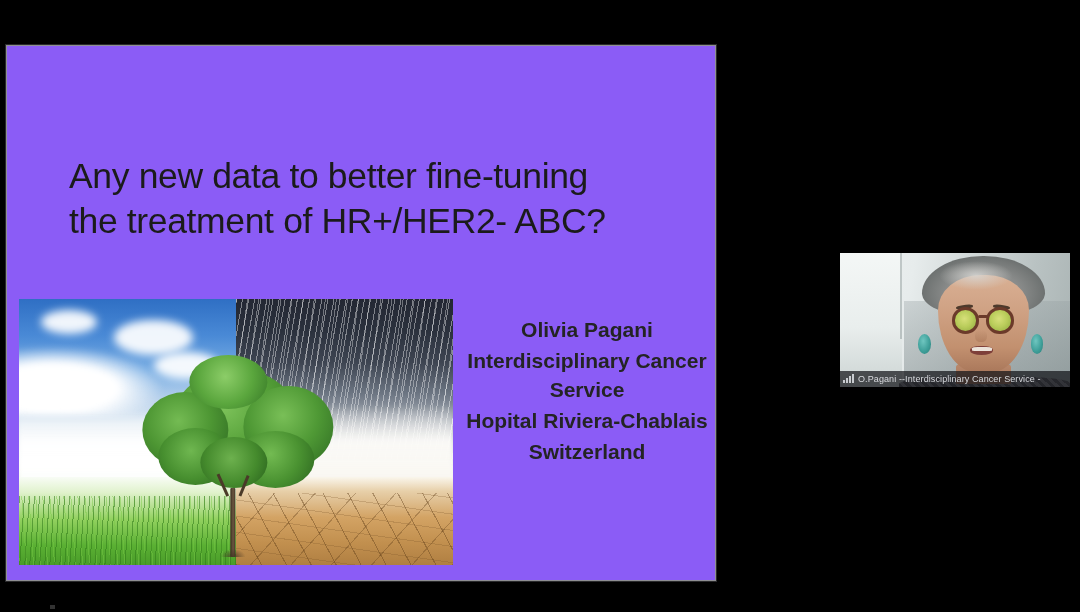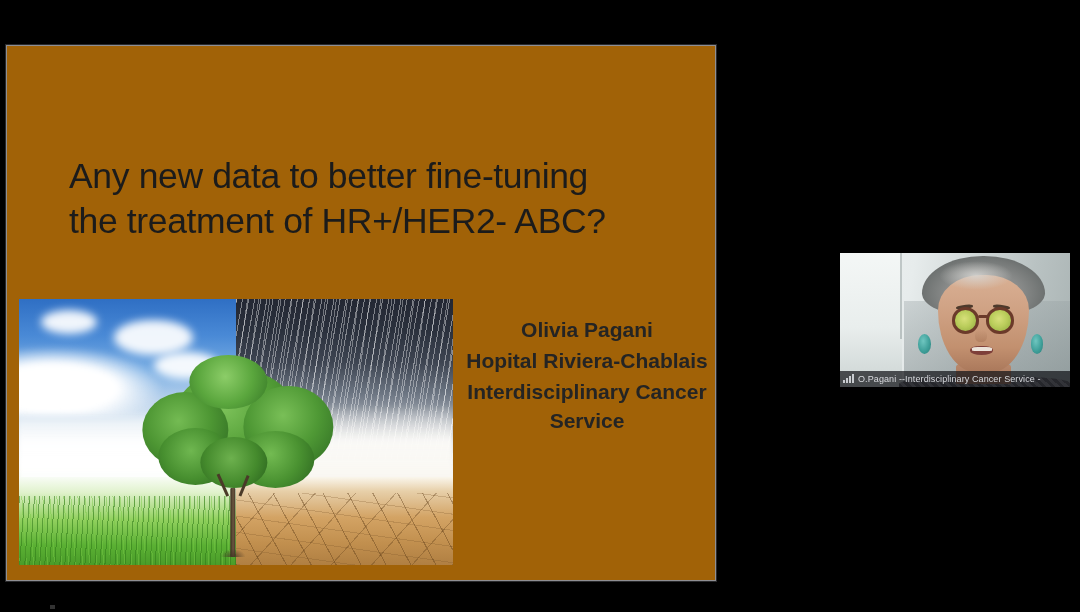--- a/index.html
+++ b/index.html
@@ -15,21 +15,21 @@
     position:relative;
     width:1080px; height:612px;
     background:#000000;
   }
 
   
   #slide {
     position:absolute;
     left:6px; top:45px;
     width:710px; height:536px;
-    background:#a16207;
+    background:#8b5cf6;
     border:1px solid #8f8f93;
     box-shadow:0 0 0 1px #2a2a2c;
     overflow:hidden;
   }
 
   #slide-title {
     position:absolute;
     left:62px; top:108px;
     width:630px;
     font-size:35.5px;
@@ -344,23 +344,24 @@
         </div>
         <div class="branch" style="left:45%; bottom:30%; width:1.6%; height:12%; transform:rotate(-24deg);"></div>
         <div class="branch" style="left:51%; bottom:30%; width:1.6%; height:11%; transform:rotate(22deg);"></div>
         <div class="trunk"></div>
         <div class="trunk-base"></div>
       </div>
     </div>
 
     <div id="author-block">
       <div class="author-line">Olivia Pagani</div>
-      <div class="author-line">Hopital Riviera-Chablais</div>
       <div class="author-line">Interdisciplinary Cancer
 Service</div>
+      <div class="author-line">Hopital Riviera-Chablais</div>
+      <div class="author-line">Switzerland</div>
     </div>
   </div>
 
   <div id="video-tile">
     <div class="vid-bg"></div>
     <div class="vid-doorway"></div>
     <div class="vid-wall-edge"></div>
     <div class="vid-wall-dark"></div>
 
     <div id="person">

